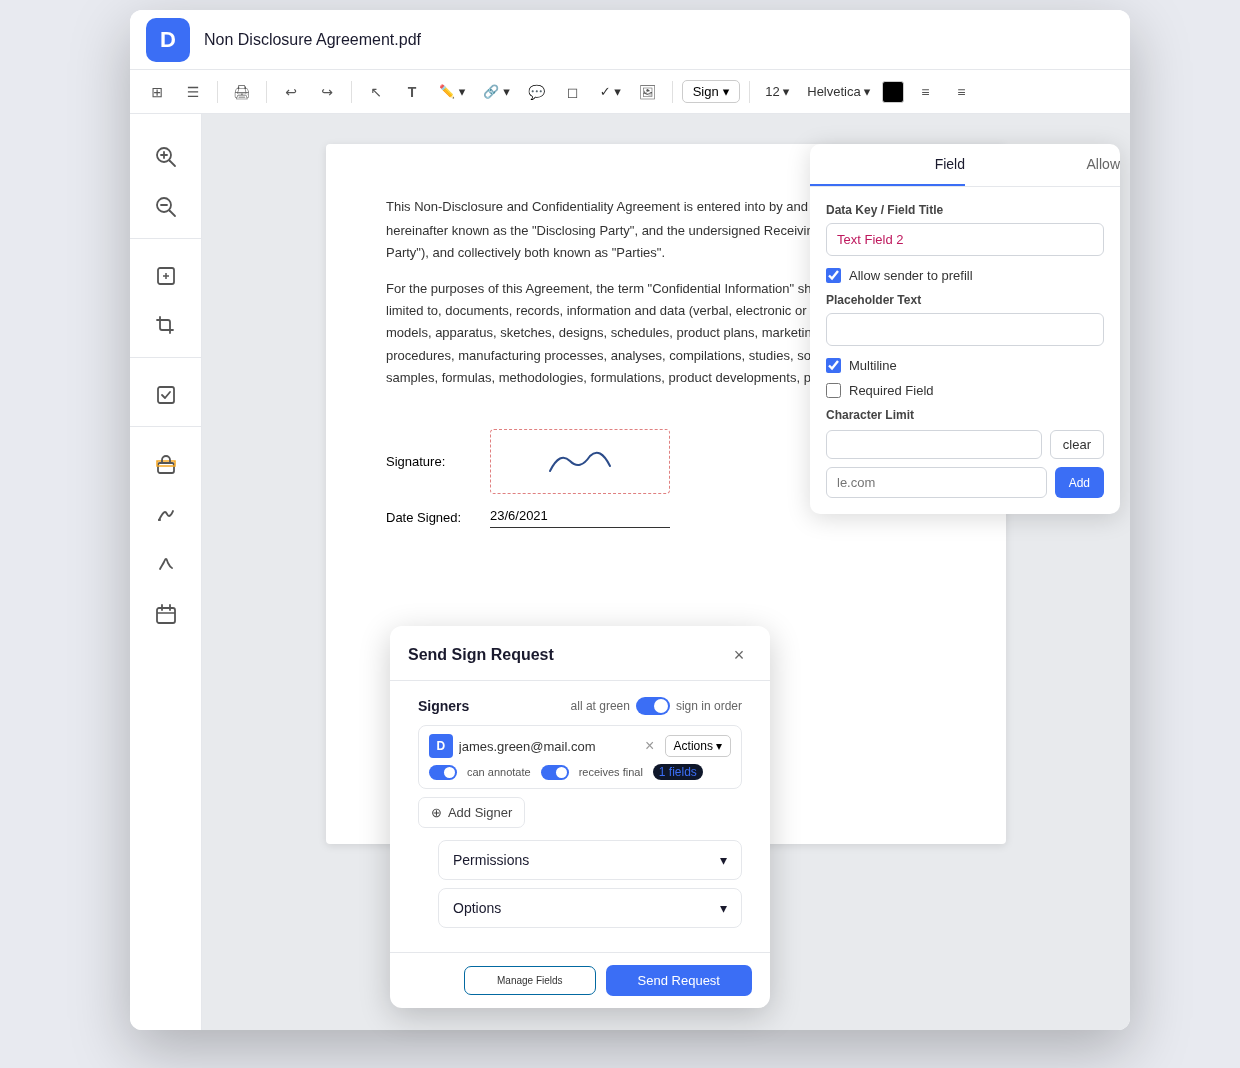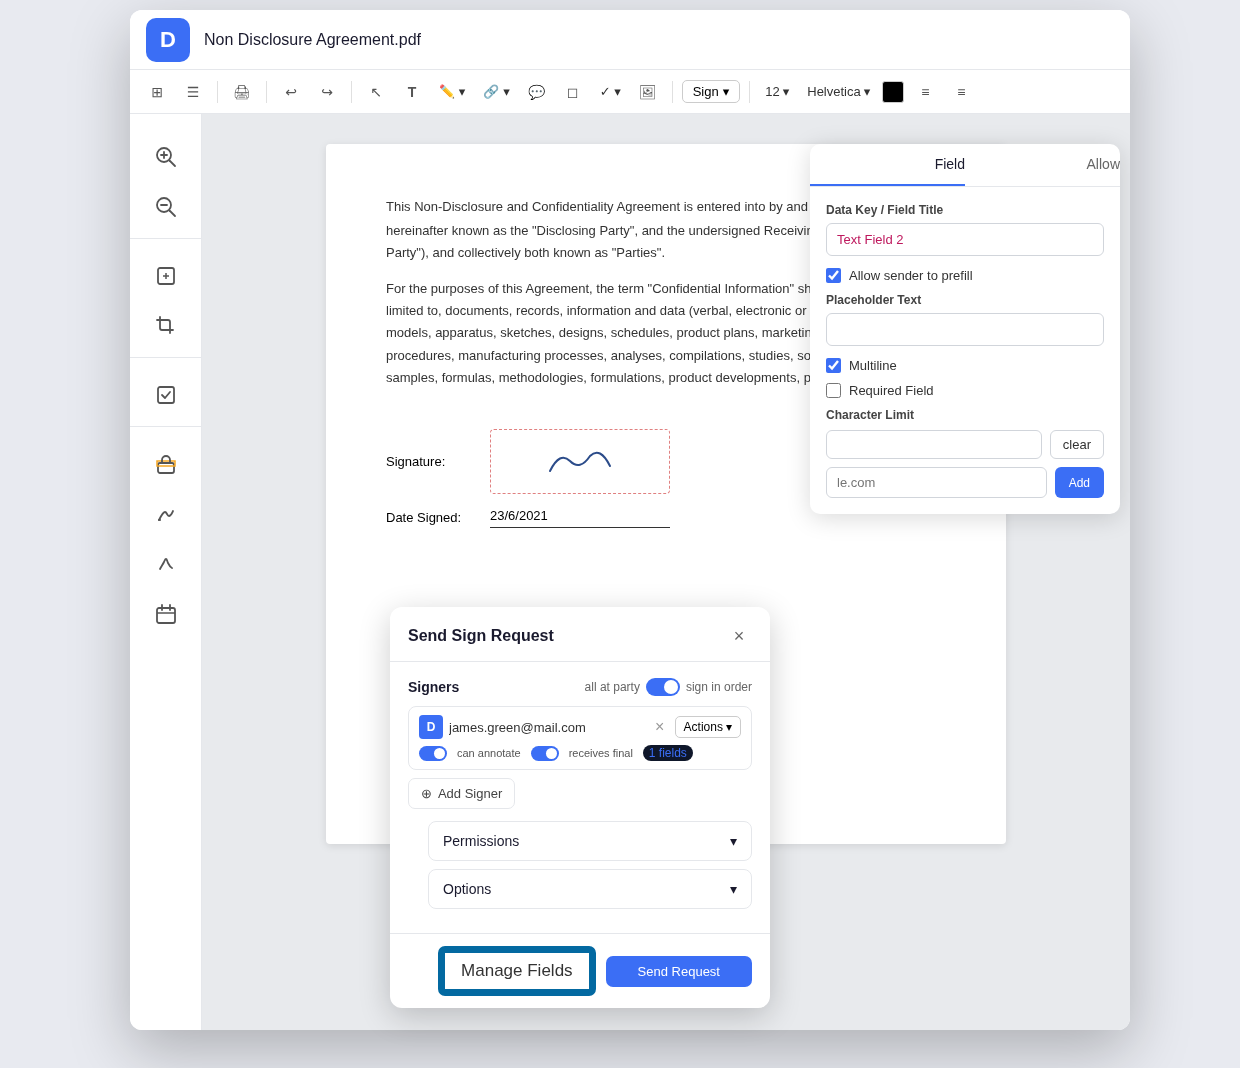--- a/index.html
+++ b/index.html
@@ -388,21 +388,21 @@
       background: transparent;
       cursor: pointer;
       font-size: 18px;
       color: #666;
       display: flex;
       align-items: center;
       justify-content: center;
       border-radius: 4px;
     }
     .modal-body {
-      padding: 16px 18px;
+      padding: 16px 28px;
     }
     .signers-header {
       display: flex;
       align-items: center;
       justify-content: space-between;
       margin-bottom: 10px;
     }
     .signers-label {
       font-size: 14px;
       font-weight: 600;
@@ -551,25 +551,25 @@
     }
     .modal-footer {
       display: flex;
       align-items: center;
       justify-content: flex-end;
       gap: 10px;
       padding: 12px 18px;
       border-top: 1px solid #e5e7eb;
     }
     .btn-secondary {
-      padding: 8px 16px;
-      border: 7px solid #0369a1;
+      padding: 8px 32px;
+      border: 1px solid #0369a1;
       border-radius: 7px;
       background: #fff;
-      font-size: 17px;
+      font-size: 10px;
       cursor: pointer;
       color: #333;
     }
     .btn-primary {
       padding: 8px 32px;
       border: none;
       border-radius: 7px;
       background: #3b6ef5;
       font-size: 13px;
       cursor: pointer;
@@ -801,21 +801,21 @@
 
 <div class="modal">
   <div class="modal-header">
     <span class="modal-title">Send Sign Request</span>
     <button class="modal-close">×</button>
   </div>
   <div class="modal-body">
     <div class="signers-header">
       <span class="signers-label">Signers</span>
       <div class="toggle-group">
-        <span>all at party</span>
+        <span>all at green</span>
         <div class="toggle"></div>
         <span>sign in order</span>
       </div>
     </div>
 
     <div class="signer-row">
       <div class="signer-email-row">
         <div class="signer-icon">D</div>
         <input class="signer-email-input" type="text" value="james.green@mail.com" style="">
         <button class="signer-remove">×</button>

